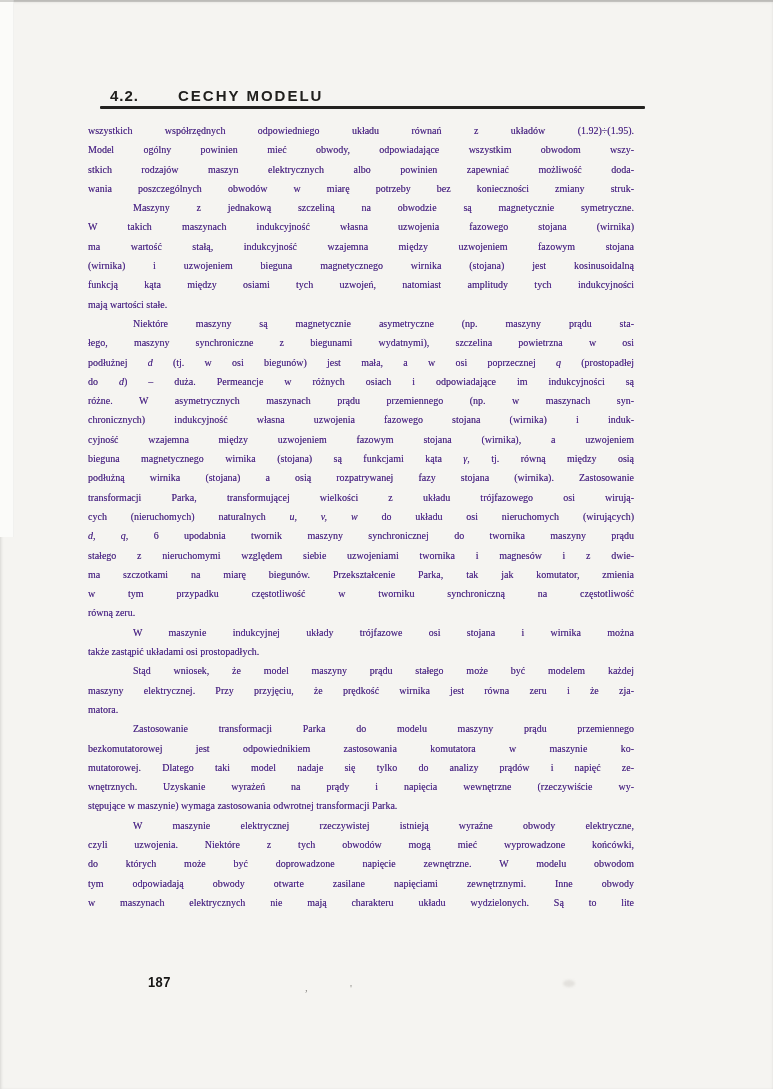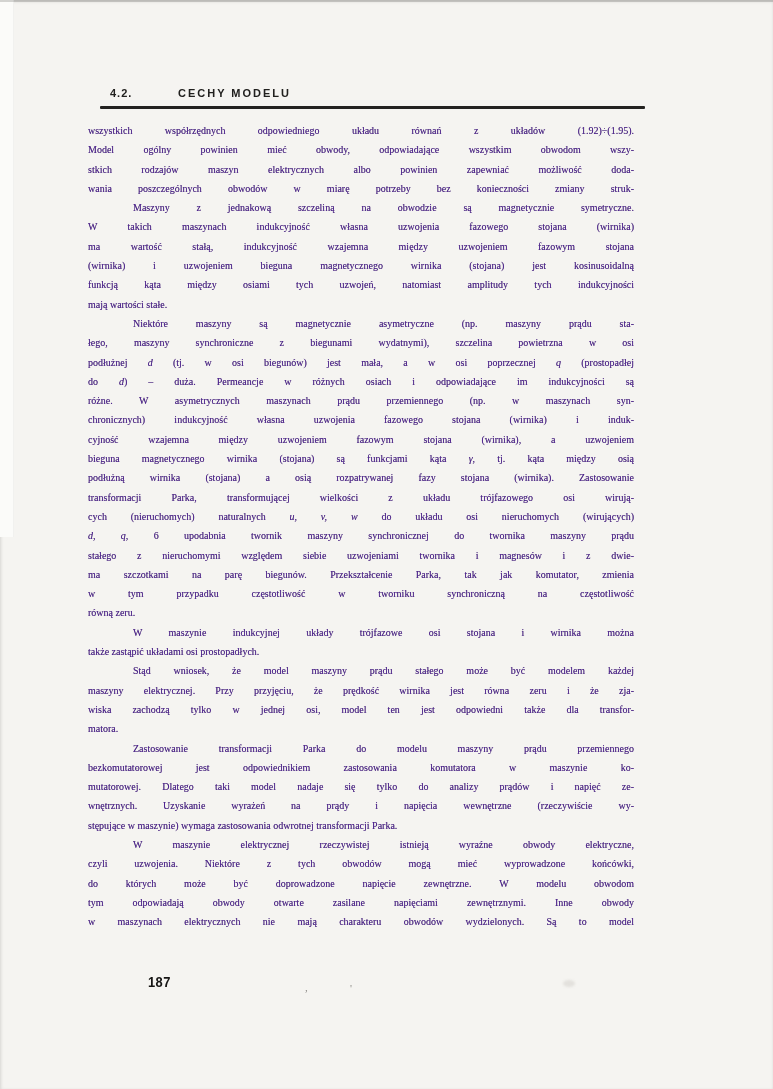--- a/index.html
+++ b/index.html
@@ -23,21 +23,21 @@
     border-right: 1px solid rgba(0,0,0,0.04);
   }
   .edge-top {
     position: absolute; left: 0; top: 0;
     width: 773px; height: 2px;
     background: rgba(90,90,88,0.25);
   }
   .header {
     position: absolute; left: 110px; top: 87px;
     font-family: "Liberation Sans", sans-serif;
-    font-weight: bold; font-size: 11px;
+    font-weight: bold; font-size: 15px;
     color: #21201e;
     white-space: nowrap;
   }
   .secnum { letter-spacing: 1px; }
   .sectitle { position: absolute; left: 68px; top: 0; letter-spacing: 2px; }
   .rule {
     position: absolute; left: 100px; top: 106px;
     width: 545px; height: 3px;
     background: #232220;
     border-radius: 1px;
@@ -106,45 +106,44 @@
       <div class="line just">(wirnika) i uzwojeniem bieguna magnetycznego wirnika (stojana) jest kosinusoidalną</div>
       <div class="line just">funkcją kąta między osiami tych uzwojeń, natomiast amplitudy tych indukcyjności</div>
       <div class="line">mają wartości stałe.</div>
       <div class="line indent just">Niektóre maszyny są magnetycznie asymetryczne (np. maszyny prądu sta-</div>
       <div class="line just">łego, maszyny synchroniczne z biegunami wydatnymi), szczelina powietrzna w osi</div>
       <div class="line just"><span>podłużnej </span><i>d</i><span> (tj. w osi biegunów) jest mała, a w osi poprzecznej </span><i>q</i><span> (prostopadłej</span></div>
       <div class="line just"><span>do </span><i>d</i><span>) – duża. Permeancje w różnych osiach i odpowiadające im indukcyjności są</span></div>
       <div class="line just">różne. W asymetrycznych maszynach prądu przemiennego (np. w maszynach syn-</div>
       <div class="line just">chronicznych) indukcyjność własna uzwojenia fazowego stojana (wirnika) i induk-</div>
       <div class="line just">cyjność wzajemna między uzwojeniem fazowym stojana (wirnika), a uzwojeniem</div>
-      <div class="line just"><span>bieguna magnetycznego wirnika (stojana) są funkcjami kąta </span><i>γ</i><span>, tj. kąta między osią</span></div>
+      <div class="line just"><span>bieguna magnetycznego wirnika (stojana) są funkcjami kąta </span><i>γ</i><span>, tj. równą między osią</span></div>
       <div class="line just">podłużną wirnika (stojana) a osią rozpatrywanej fazy stojana (wirnika). Zastosowanie</div>
       <div class="line just">transformacji Parka, transformującej wielkości z układu trójfazowego osi wirują-</div>
       <div class="line just"><span>cych (nieruchomych) naturalnych </span><i>u, v, w</i><span> do układu osi nieruchomych (wirujących)</span></div>
       <div class="line just"><i>d, q</i><span>, 6 upodabnia twornik maszyny synchronicznej do twornika maszyny prądu</span></div>
       <div class="line just">stałego z nieruchomymi względem siebie uzwojeniami twornika i magnesów i z dwie-</div>
-      <div class="line just">ma szczotkami na parę biegunów. Przekształcenie Parka, tak jak komutator, zmienia</div>
+      <div class="line just">ma szczotkami na miarę biegunów. Przekształcenie Parka, tak jak komutator, zmienia</div>
       <div class="line just">w tym przypadku częstotliwość w tworniku synchroniczną na częstotliwość</div>
       <div class="line">równą zeru.</div>
       <div class="line indent just">W maszynie indukcyjnej układy trójfazowe osi stojana i wirnika można</div>
       <div class="line">także zastąpić układami osi prostopadłych.</div>
       <div class="line indent just">Stąd wniosek, że model maszyny prądu stałego może być modelem każdej</div>
       <div class="line just">maszyny elektrycznej. Przy przyjęciu, że prędkość wirnika jest równa zeru i że zja-</div>
-      <div class="line just">wiska zachodzą tylko w jednej osi, model ten jest odpowiedni także dla transfor-</div>
       <div class="line">matora.</div>
       <div class="line indent just">Zastosowanie transformacji Parka do modelu maszyny prądu przemiennego</div>
       <div class="line just">bezkomutatorowej jest odpowiednikiem zastosowania komutatora w maszynie ko-</div>
       <div class="line just">mutatorowej. Dlatego taki model nadaje się tylko do analizy prądów i napięć ze-</div>
       <div class="line just">wnętrznych. Uzyskanie wyrażeń na prądy i napięcia wewnętrzne (rzeczywiście wy-</div>
       <div class="line">stępujące w maszynie) wymaga zastosowania odwrotnej transformacji Parka.</div>
       <div class="line indent just">W maszynie elektrycznej rzeczywistej istnieją wyraźne obwody elektryczne,</div>
       <div class="line just">czyli uzwojenia. Niektóre z tych obwodów mogą mieć wyprowadzone końcówki,</div>
       <div class="line just">do których może być doprowadzone napięcie zewnętrzne. W modelu obwodom</div>
       <div class="line just">tym odpowiadają obwody otwarte zasilane napięciami zewnętrznymi. Inne obwody</div>
-      <div class="line just">w maszynach elektrycznych nie mają charakteru obwodów wydzielonych. Są to model</div>
+      <div class="line just">w maszynach elektrycznych nie mają charakteru układu wydzielonych. Są to lite</div>
     </div>
 
   <div class="pagenum">187</div>
 
   <div class="smudge"></div>
 <span class="speck" style="left: 135px; top: 763px;">·</span>
     <span class="speck" style="left: 305px; top: 982px;">,</span>
     <span class="speck" style="left: 350px; top: 983px;">'</span>
   </div>
 

